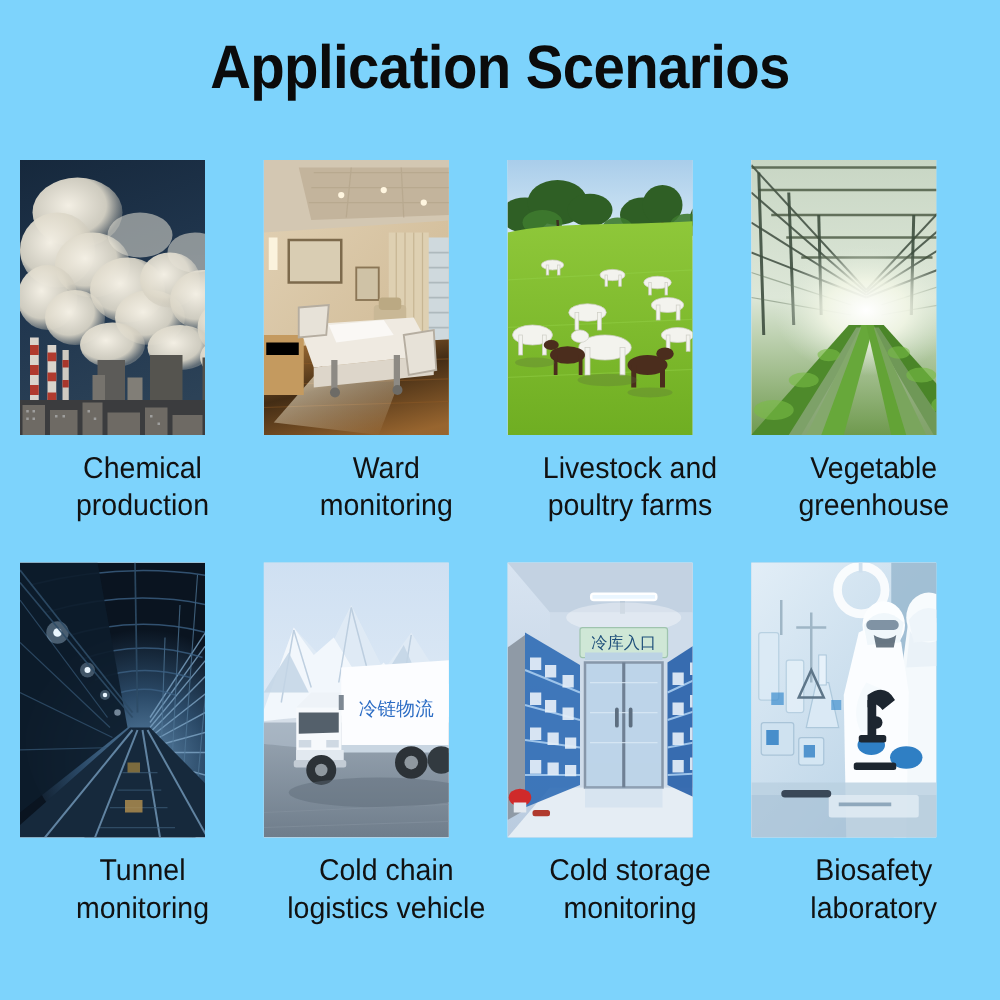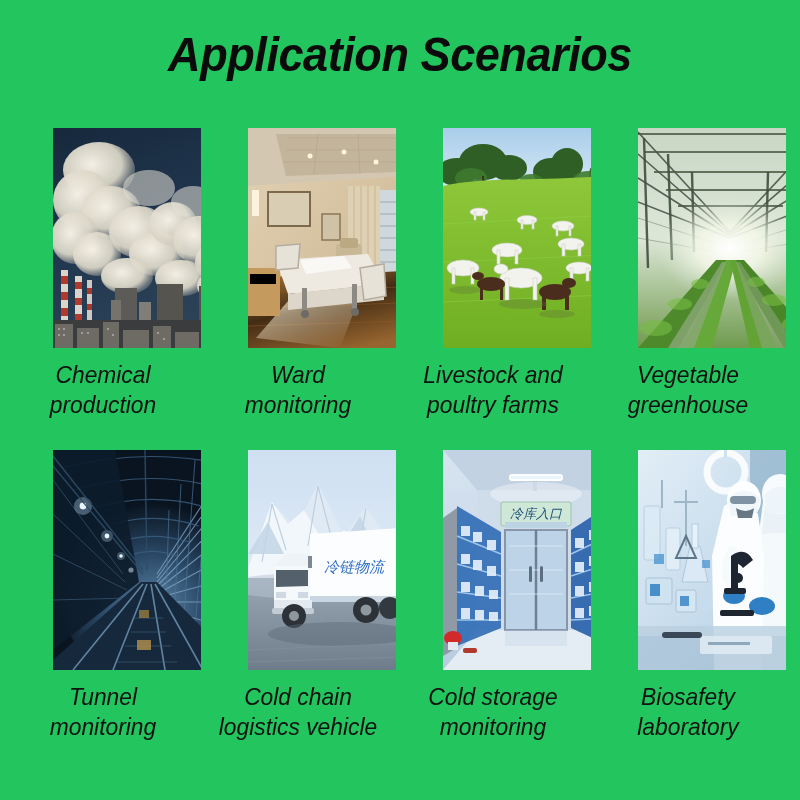--- a/index.html
+++ b/index.html
@@ -11,22 +11,21 @@
     width: 800px;
     height: 800px;
     background: #ffffff;
     font-family: "Liberation Sans", sans-serif;
     overflow: hidden;
   }
   #page {
     position: relative;
     width: 800px;
     height: 800px;
-    background: #22c55e;
-    font-style: italic;
+    background: #7dd3fc;
   }
 
   
   #page-title {
     position: absolute;
     top: 26px;
     left: 0;
     width: 800px;
     text-align: center;
     font-size: 49px;
@@ -47,21 +46,21 @@
     display: flex;
     gap: 10px;
   }
   #row-1 { top: 128px; }
   #row-2 { top: 450px; }
 
   .cell {
     width: 185px;
     display: flex;
     flex-direction: column;
-    align-items: flex-end;
+    align-items: flex-start;
   }
 
   .thumb {
     position: relative;
     width: 148px;
     height: 220px;
     overflow: hidden;
     background: #dfe4ea;
   }
   .thumb > svg { display: block; width: 185px; height: 220px; }

